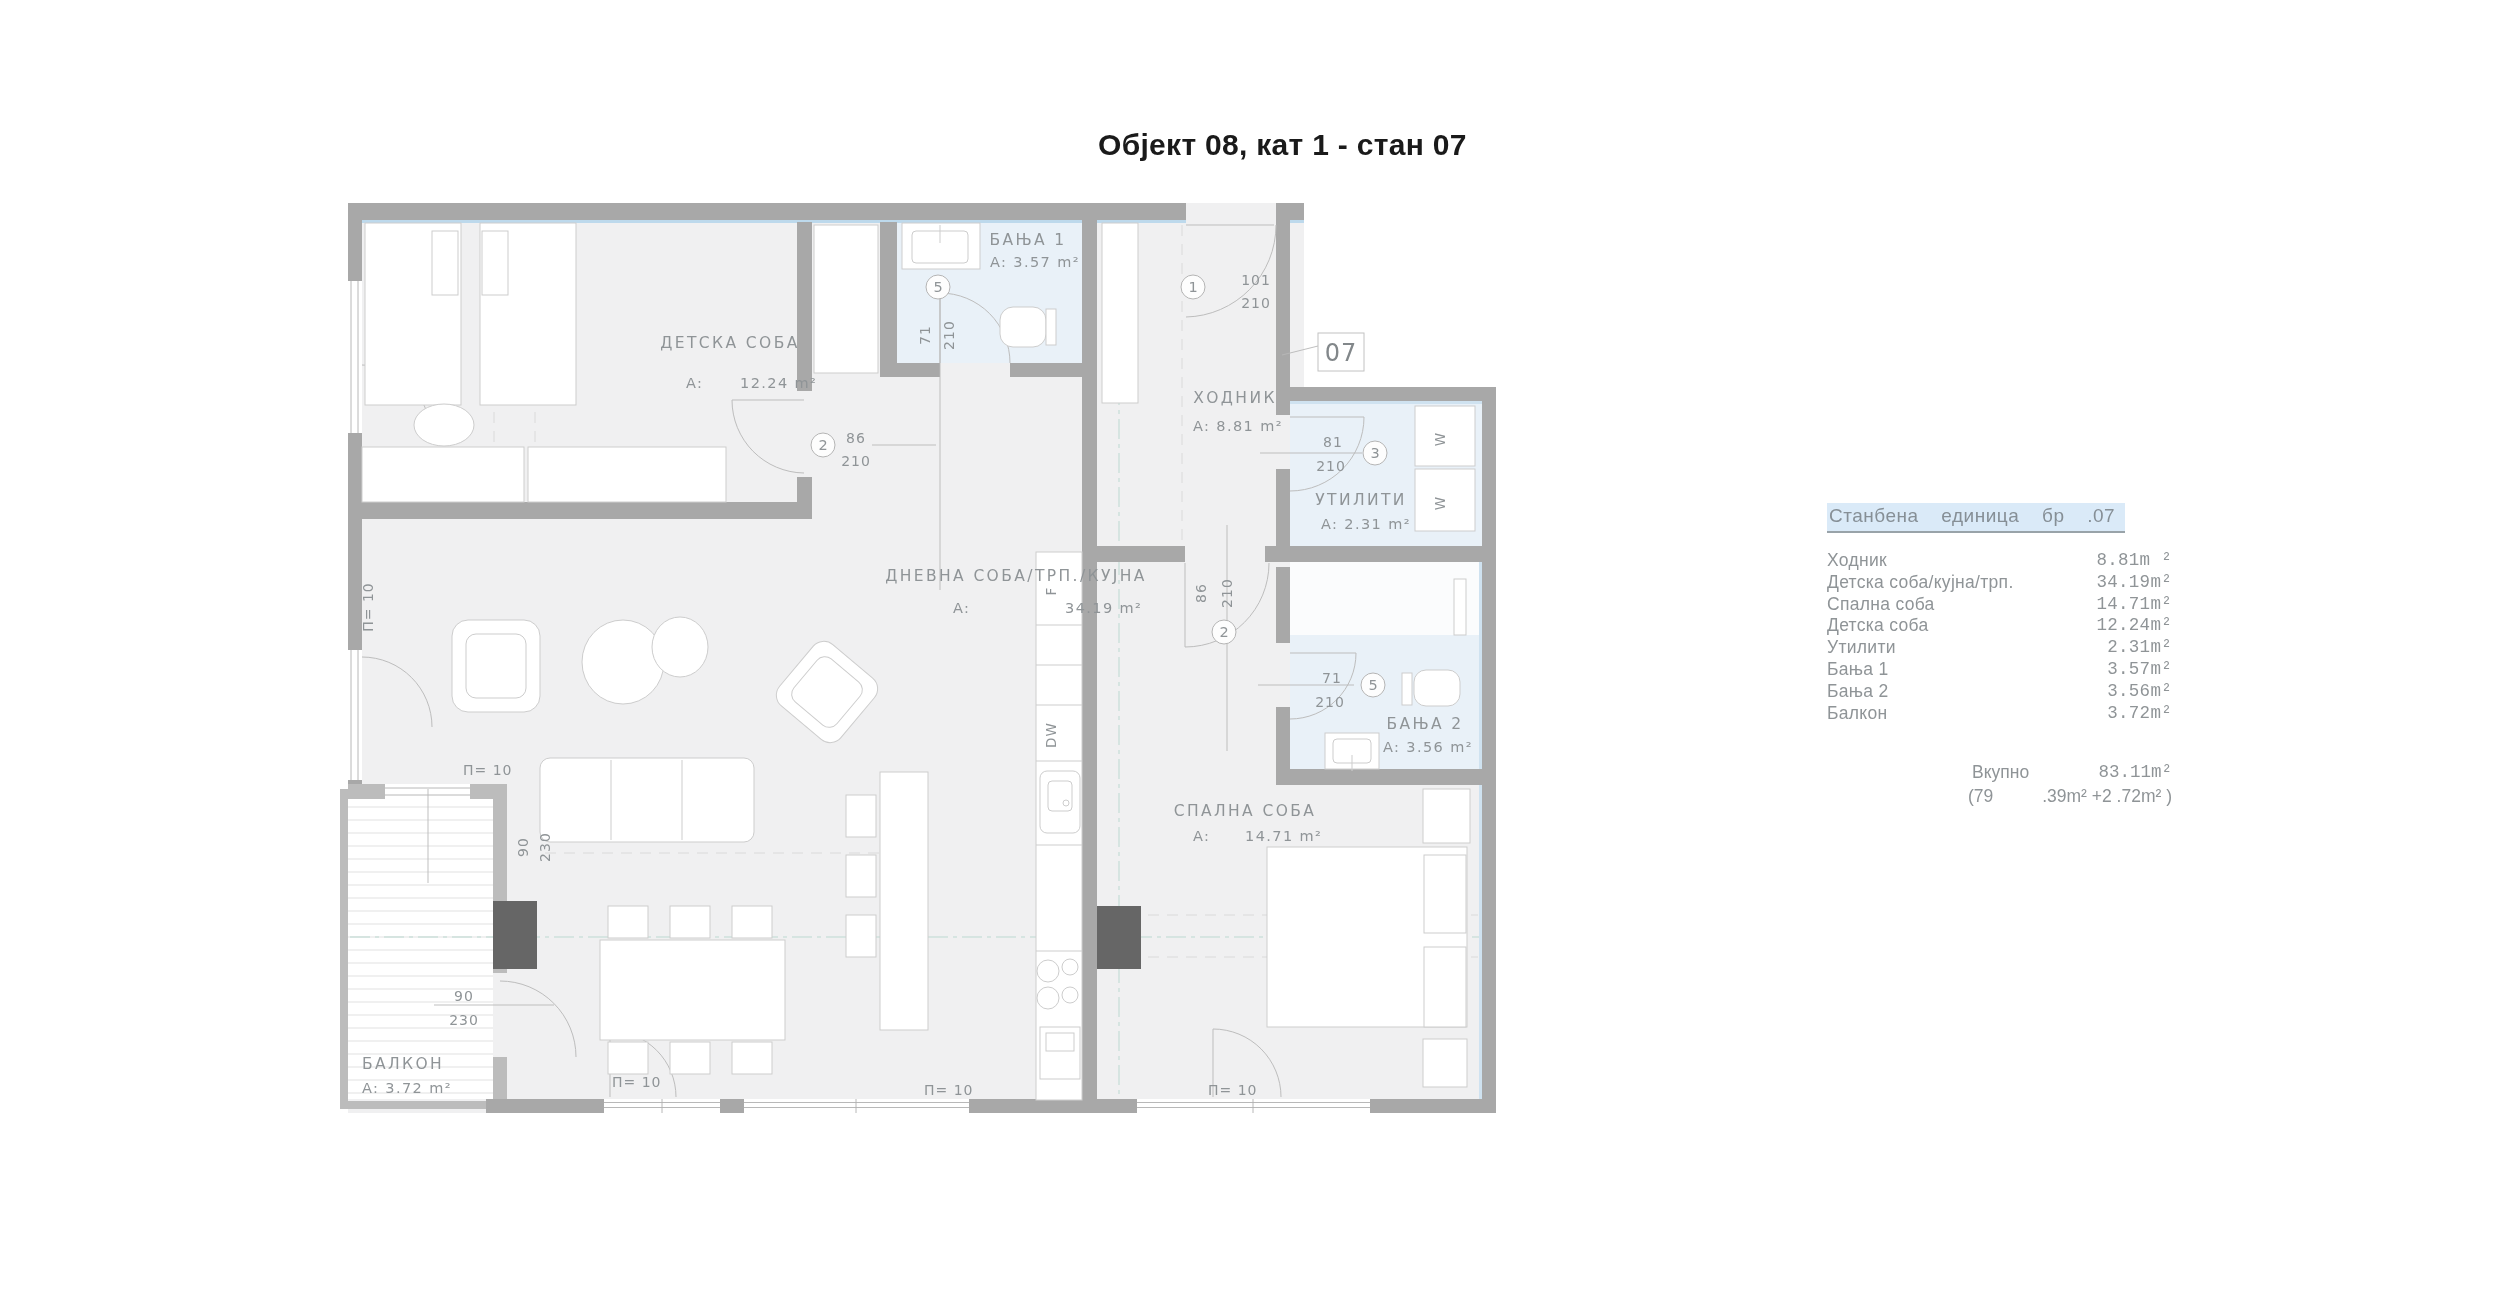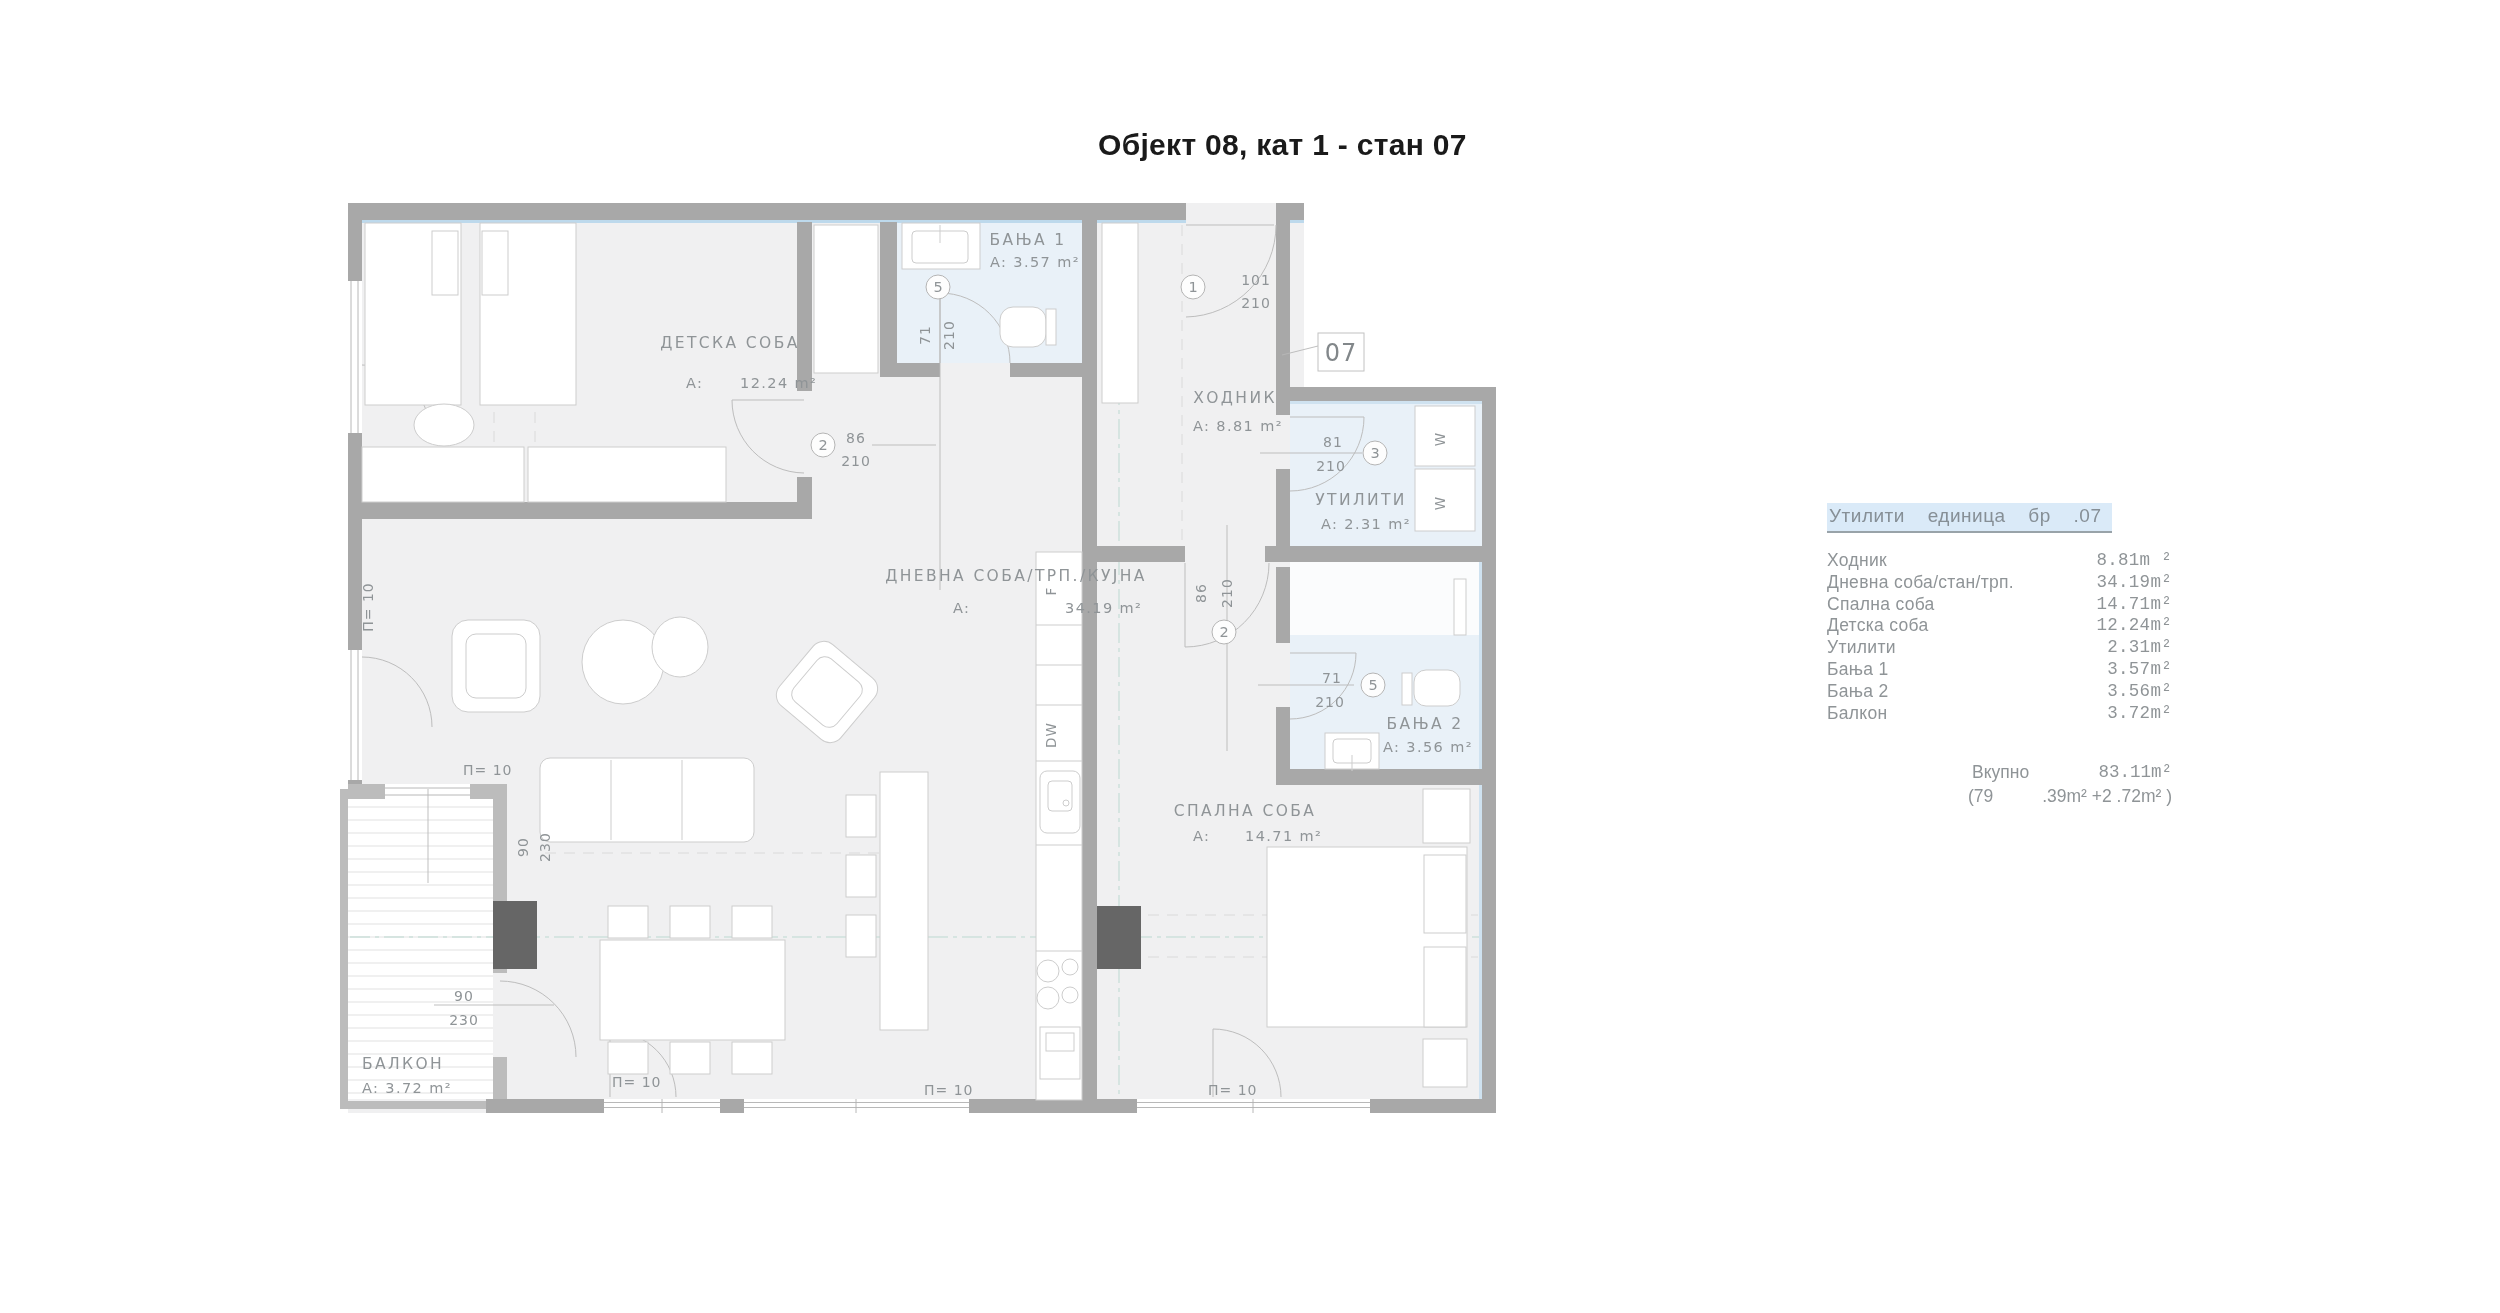--- a/index.html
+++ b/index.html
@@ -397,28 +397,28 @@
       <text class="rname" x="1085" y="534" text-anchor="middle">БАЊА 2</text>
       <text class="rarea" x="1088" y="557" text-anchor="middle">A: 3.56 m²</text>
 
       <text class="rname" x="22" y="874">БАЛКОН</text>
       <text class="rarea" x="22" y="898">A: 3.72 m²</text>
     </g>
   </svg>
   </div>
 
   <div class="legend">
-    <div class="legend-header">Утилити единица бр .07</div>
+    <div class="legend-header">Станбена единица бр .07</div>
     <div class="legend-rows">
       <div class="lrow">
         <span>Ходник</span>
         <span class="lval">8.81m ²</span>
       </div>
       <div class="lrow">
-        <span>Дневна соба/стан/трп.</span>
+        <span>Детска соба/кујна/трп.</span>
         <span class="lval">34.19m²</span>
       </div>
       <div class="lrow">
         <span>Спална соба</span>
         <span class="lval">14.71m²</span>
       </div>
       <div class="lrow">
         <span>Детска соба</span>
         <span class="lval">12.24m²</span>
       </div>

